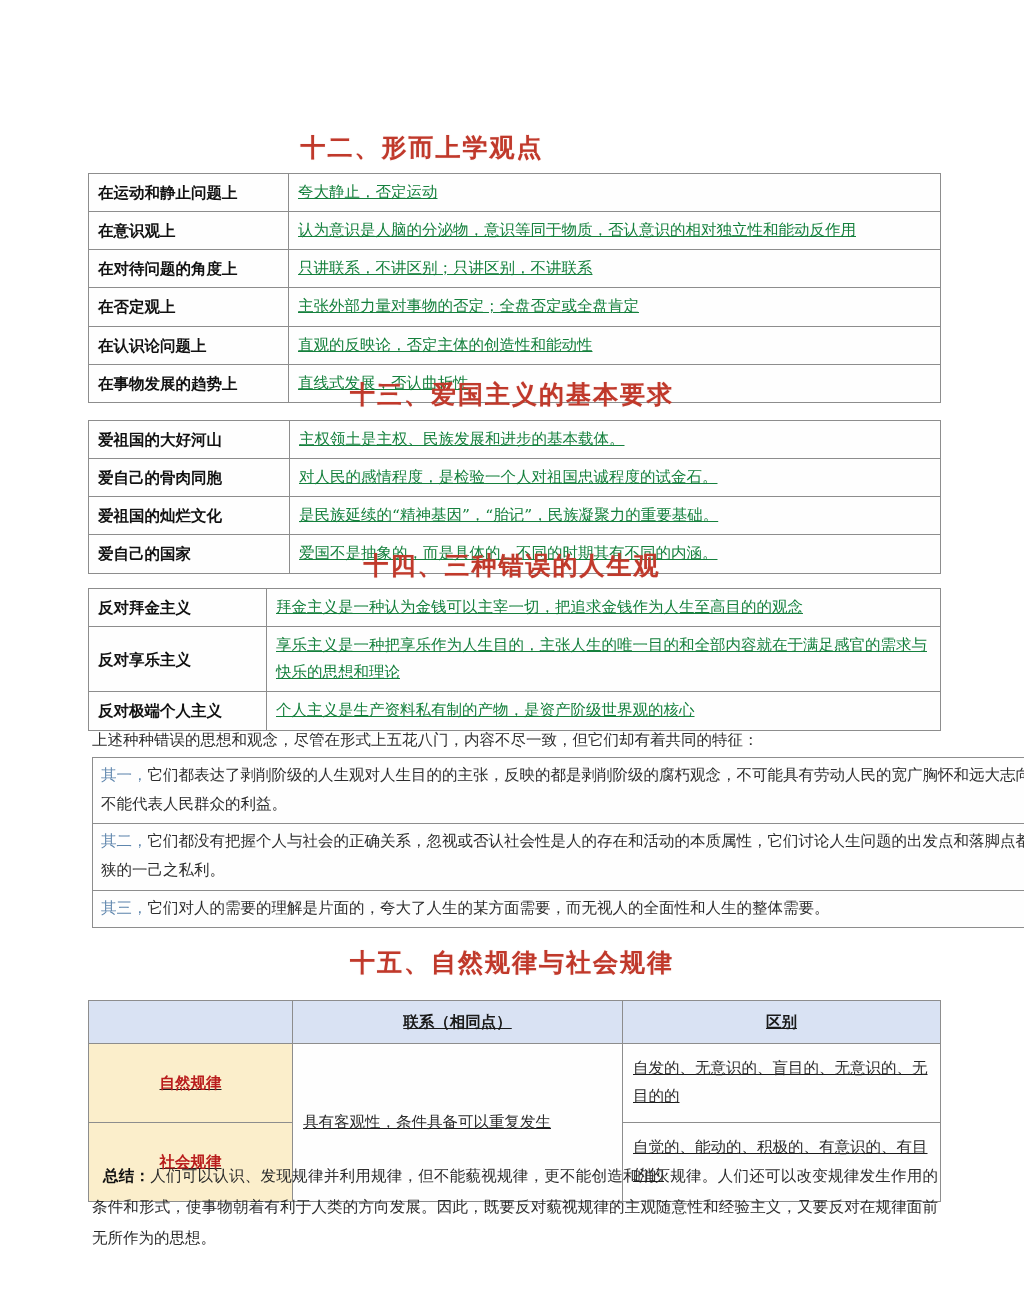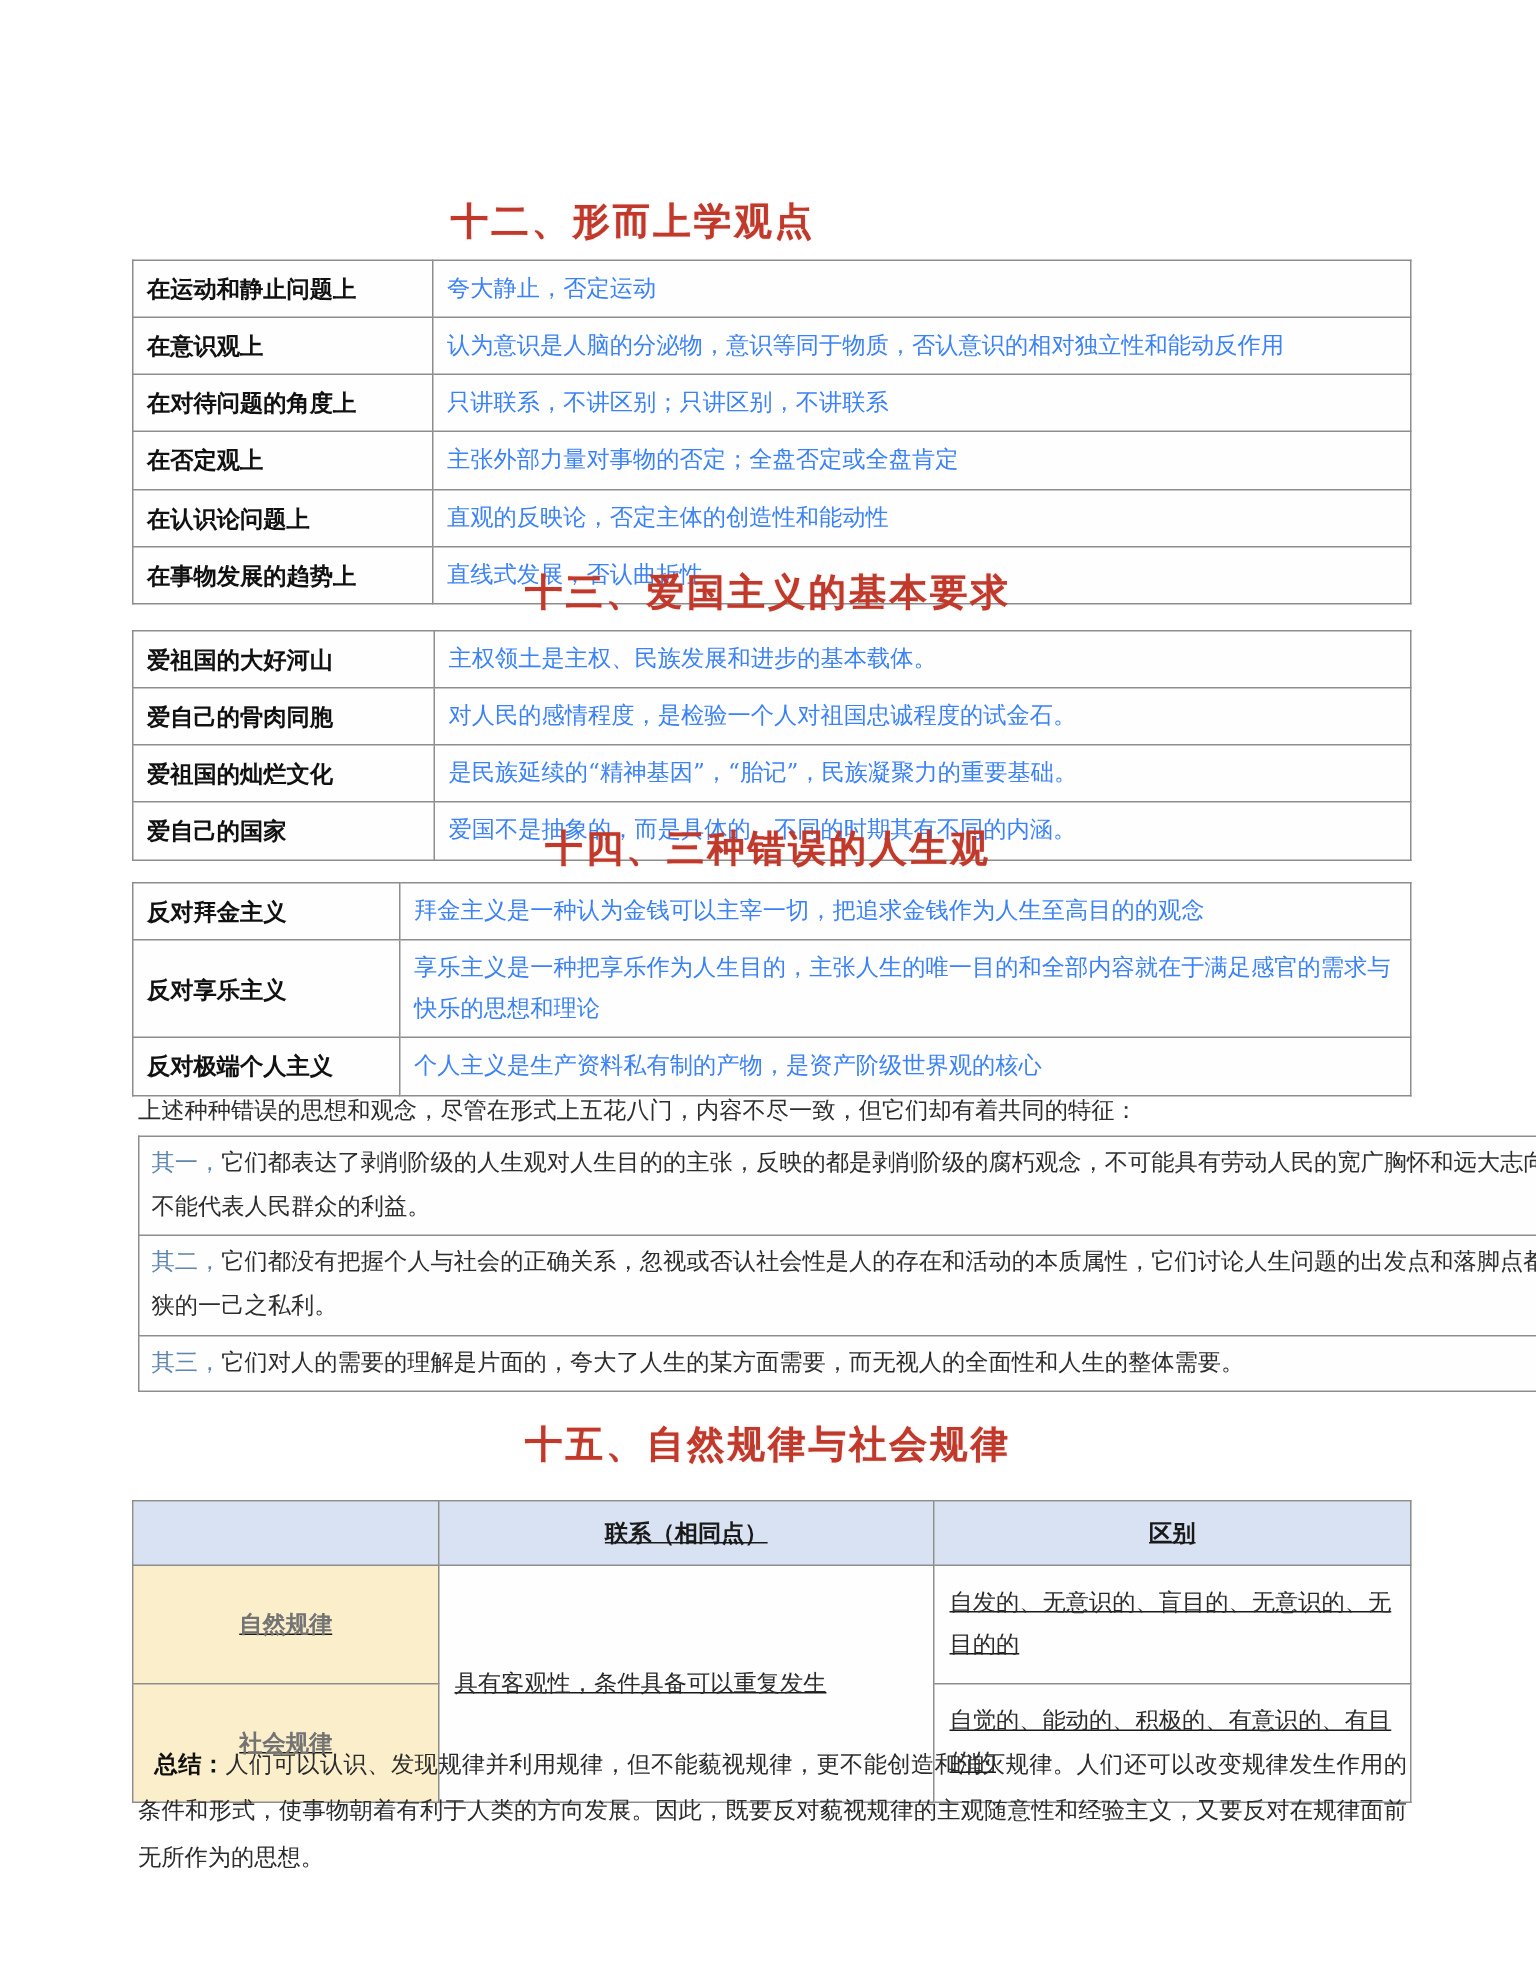--- a/index.html
+++ b/index.html
@@ -54,21 +54,22 @@
     vertical-align: middle;
     color: #2b2b2b;
     background: #fefefe;
   }
   .doc-table td.key {
     font-weight: bold;
     color: #111111;
     white-space: nowrap;
   }
   .doc-table td.val {
-    color: #3b82f6;
+    color: #15803d;
+    text-decoration: underline;
   }
 
   
   #tbl12 { left: 88px; top: 173px; width: 852px; }
   #tbl12 col.c1 { width: 200px; }
   #tbl12 col.c2 { width: 652px; }
 
   
   #tbl13 { left: 88px; top: 420px; width: 852px; }
   #tbl13 col.c1 { width: 201px; }
@@ -138,21 +139,21 @@
     color: #1a1a1a;
     height: 30px;
   }
   #tbl15 td.corner {
     background: #d9e2f3;
   }
   #tbl15 td.rowlabel {
     background: #fbeecb;
     text-align: center;
     font-weight: bold;
-    color: #737373;
+    color: #b91c1c;
     height: 66px;
   }
   #tbl15 td.link {
     vertical-align: middle;
   }
   #tbl15 td.diff {
     vertical-align: middle;
   }
 
   

